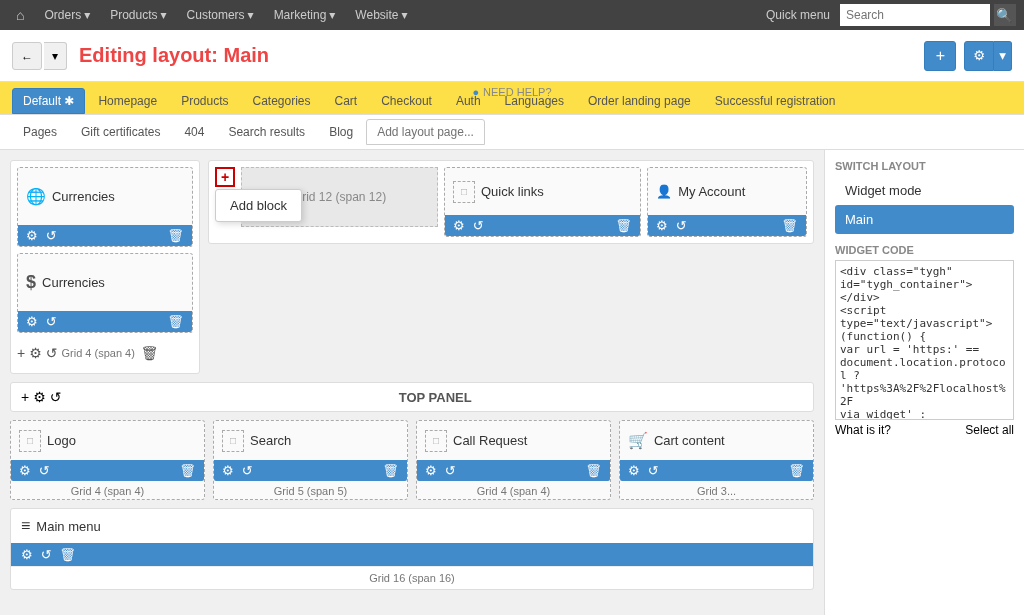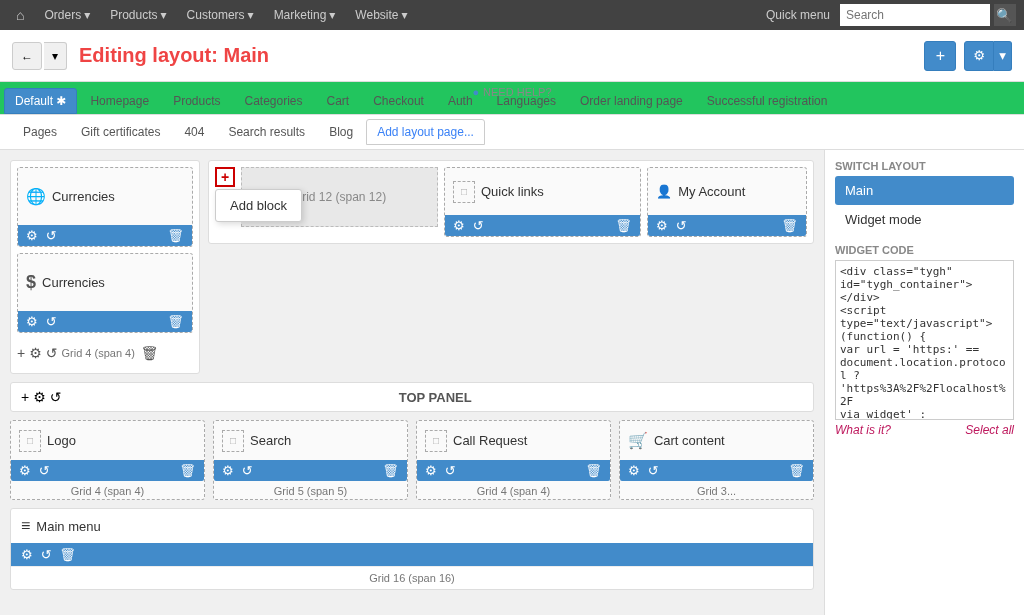--- a/index.html
+++ b/index.html
@@ -115,23 +115,23 @@
       font-size: 11px;
       color: #888;
       display: flex;
       align-items: center;
       gap: 4px;
       z-index: 10;
     }
 
     
     .tabs-row {
-      background: #22c55e;
+      background: #fde047;
       border-bottom: 1px solid #ddd;
-      padding: 6px 4px 0;
+      padding: 6px 12px 0;
       display: flex;
       flex-wrap: wrap;
       gap: 2px;
       position: relative;
     }
     .tab-btn {
       padding: 5px 10px;
       border-radius: 3px 3px 0 0;
       border: 1px solid transparent;
       cursor: pointer;
@@ -140,21 +140,21 @@
       color: #555;
     }
     .tab-btn.active {
       background: #428bca;
       color: #fff;
       border-color: #357ebd;
     }
     .tab-btn.outline {
       background: #fff;
       border: 1px solid #ccc;
-      color: #3b82f6;
+      color: #737373;
     }
 
     .tabs-row2 {
       background: #fff;
       border-bottom: 1px solid #ddd;
       padding: 4px 12px;
       display: flex;
       flex-wrap: wrap;
       gap: 2px;
     }
@@ -215,24 +215,23 @@
       color: #333;
       overflow-y: scroll;
     }
 
     .widget-links {
       display: flex;
       justify-content: space-between;
       font-size: 12px;
     }
     .widget-links a {
-      color: #be185d;
+      color: #000000;
       text-decoration: none;
       cursor: pointer;
-      font-style: italic;
     }
 
     .widget-block {
       border: 1px dashed #aaa;
       border-radius: 3px;
       background: #fafafa;
       display: flex;
       flex-direction: column;
       min-height: 80px;
     }
@@ -670,22 +669,22 @@
         <button class="widget-toolbar-btn trash">🗑</button>
       </div>
       <div class="grid-footer">Grid 16 (span 16)</div>
     </div>
 
   </div>
 
   <div class="right-panel">
     <div>
       <div class="panel-section-title">SWITCH LAYOUT</div>
+      <div class="switch-layout-item">Widget mode</div>
       <div class="switch-layout-item active">Main</div>
-      <div class="switch-layout-item">Widget mode</div>
     </div>
     <div>
       <div class="panel-section-title">WIDGET CODE</div>
       <textarea class="widget-code-area" style="">&lt;div class="tygh"
 id="tygh_container"&gt;
 &lt;/div&gt;
 &lt;script type="text/javascript"&gt;
 (function() {
 var url = 'https:' ==
 document.location.protocol ?

